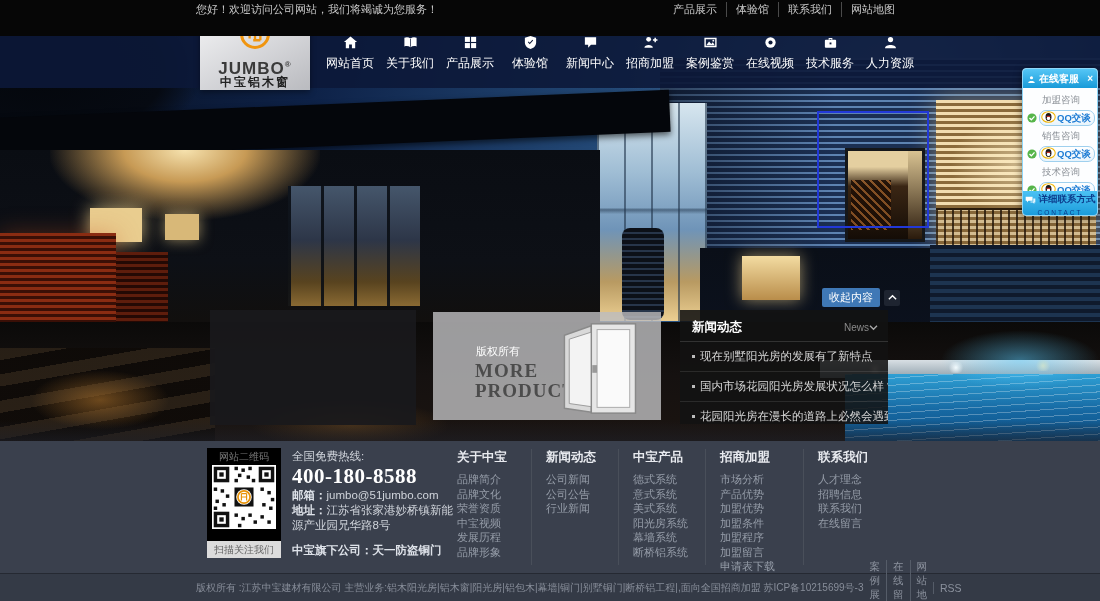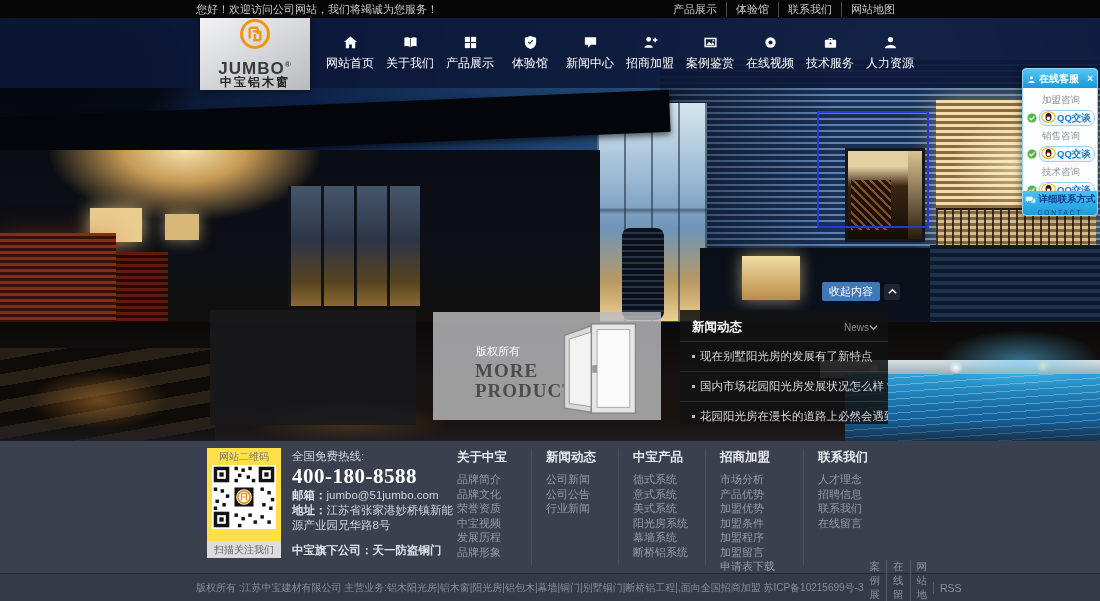--- a/index.html
+++ b/index.html
@@ -4,21 +4,21 @@
 <style>
   html,body{margin:0;padding:0;}
   body{
     width:1100px;height:601px;position:relative;overflow:hidden;
     font-family:"Liberation Sans","DejaVu Sans",sans-serif;
     background:#1a2233;
   }
   .abs{position:absolute;}
 
   
-  .topbar{left:0;top:0;width:1100px;height:18px;background:#060606;z-index:40;}
+  .topbar{left:0;top:0;width:1100px;height:36px;background:#060606;z-index:40;}
   .topbar-inner{position:absolute;left:190px;width:720px;top:0;height:18px;display:flex;justify-content:space-between;align-items:center;padding:0 6px;box-sizing:border-box;}
   .welcome{color:#c9c9c9;font-size:11px;}
   .toplinks{display:flex;align-items:center;}
   .toplinks a{color:#c9c9c9;font-size:11px;text-decoration:none;padding:0 9px;cursor:pointer;}
   .toplinks a + a{border-left:1px solid #4a4a4a;}
 
   
   .hero{left:0;top:0;width:1100px;height:441px;overflow:hidden;z-index:1;
     background:linear-gradient(100deg,#070c18 0%,#0e2248 28%,#27507f 58%,#35639a 78%,#1d3d68 100%);}
   .hero > div{position:absolute;}
@@ -90,21 +90,21 @@
   .svc-label{font-size:9.5px;color:#8a8f96;margin:3px 0 2px 2px;text-align:center;}
   .svc-qq{display:flex;align-items:center;gap:2px;cursor:pointer;margin-bottom:2px;}
   .svc-qq-btn{display:flex;align-items:center;gap:1px;border:1px solid #9fd0ee;border-radius:7px;background:linear-gradient(180deg,#ffffff,#e8f4fc);padding:0 3px 0 1px;height:14px;}
   .svc-qq-text{font-size:9.5px;font-weight:bold;color:#1a7ad4;white-space:nowrap;}
   .svc-foot{position:absolute;left:0;bottom:0;width:100%;height:24px;background:linear-gradient(180deg,#4cc2f4,#1b9cdb);display:flex;flex-direction:column;align-items:center;justify-content:center;cursor:pointer;}
   .svc-foot-row{display:flex;align-items:center;gap:3px;}
   .svc-foot-label{font-size:9.5px;font-weight:bold;color:#0b3c8c;}
   .svc-foot-sub{font-size:6.5px;letter-spacing:2px;color:#0b3c8c;}
 
   
-  .collapse-row{left:822px;top:282px;z-index:20;display:flex;gap:4px;align-items:center;}
+  .collapse-row{left:822px;top:288px;z-index:20;display:flex;gap:4px;align-items:center;}
   .collapse-btn{background:#3f78b6;color:#fff;font-size:11px;padding:2px 7px;border-radius:2px;cursor:pointer;white-space:nowrap;}
   .collapse-caret{width:16px;height:16px;background:#1e2430;display:flex;align-items:center;justify-content:center;cursor:pointer;border-radius:2px;}
 
   
   .panel-dark{left:210px;top:310px;width:206px;height:115px;background:rgba(25,25,28,.92);z-index:15;}
   .panel-products{left:433px;top:312px;width:228px;height:108px;background:rgba(188,188,190,.82);z-index:15;cursor:pointer;}
   .pp-tag{position:absolute;left:43px;top:32px;font-size:11px;color:#fdfdfd;}
   .pp-line{position:absolute;left:42px;font-family:"Liberation Serif",serif;font-weight:bold;color:#4c4c4c;font-size:19px;letter-spacing:1px;}
   .pp-line1{top:48px;} .pp-line2{top:68px;}
   .pp-window{position:absolute;right:14px;top:8px;}
@@ -112,21 +112,21 @@
   .news-head{display:flex;align-items:baseline;padding:7px 10px 5px 12px;border-bottom:1px solid rgba(255,255,255,.14);}
   .news-title{font-size:12.5px;font-weight:bold;color:#fff;}
   .news-sub{font-size:10px;color:#8a8a8a;margin-left:16px;flex:1;text-align:right;}
   .news-item{display:flex;align-items:center;gap:5px;height:29px;padding:0 10px 0 12px;border-bottom:1px solid rgba(255,255,255,.10);font-size:11.5px;color:#d6d6d6;cursor:pointer;white-space:nowrap;overflow:hidden;}
   .news-item:last-child{border-bottom:none;}
   .news-dot{width:3px;height:3px;background:#bbb;flex:none;}
 
   
   .footer{left:0;top:441px;width:1100px;height:132px;background:#3a404d;z-index:10;}
   .footer-inner{position:absolute;left:190px;top:0;width:720px;height:132px;}
-  .qr-box{position:absolute;left:17px;top:7px;width:74px;height:110px;background:#fde047;display:flex;flex-direction:column;align-items:center;}
+  .qr-box{position:absolute;left:17px;top:7px;width:74px;height:110px;background:#000000;display:flex;flex-direction:column;align-items:center;}
   .qr-title{font-size:10px;color:#777;line-height:17px;}
   .qr-caption{width:100%;background:#dcdcdc;color:#666;font-size:10px;text-align:center;line-height:17px;margin-top:auto;}
   .contact{position:absolute;left:102px;top:8px;width:172px;color:#d0d4db;font-size:11.5px;line-height:15px;}
   .hotline-num{font-family:"Liberation Serif",serif;font-weight:bold;font-size:21px;color:#fff;line-height:24px;letter-spacing:.5px;}
   .contact-row b{color:#dfe3ea;font-weight:bold;}
   .subsidiary{margin-top:10px;font-weight:bold;color:#dfe3ea;}
   .fcols{position:absolute;left:267px;top:8px;display:flex;height:116px;}
   .fcol{box-sizing:border-box;}
   .fcol + .fcol{border-left:1px solid rgba(255,255,255,.08);padding-left:14px;}
   .fcol-1{width:74px;} .fcol-2{width:87px;} .fcol-3{width:87px;} .fcol-4{width:98px;} .fcol-5{width:100px;}

